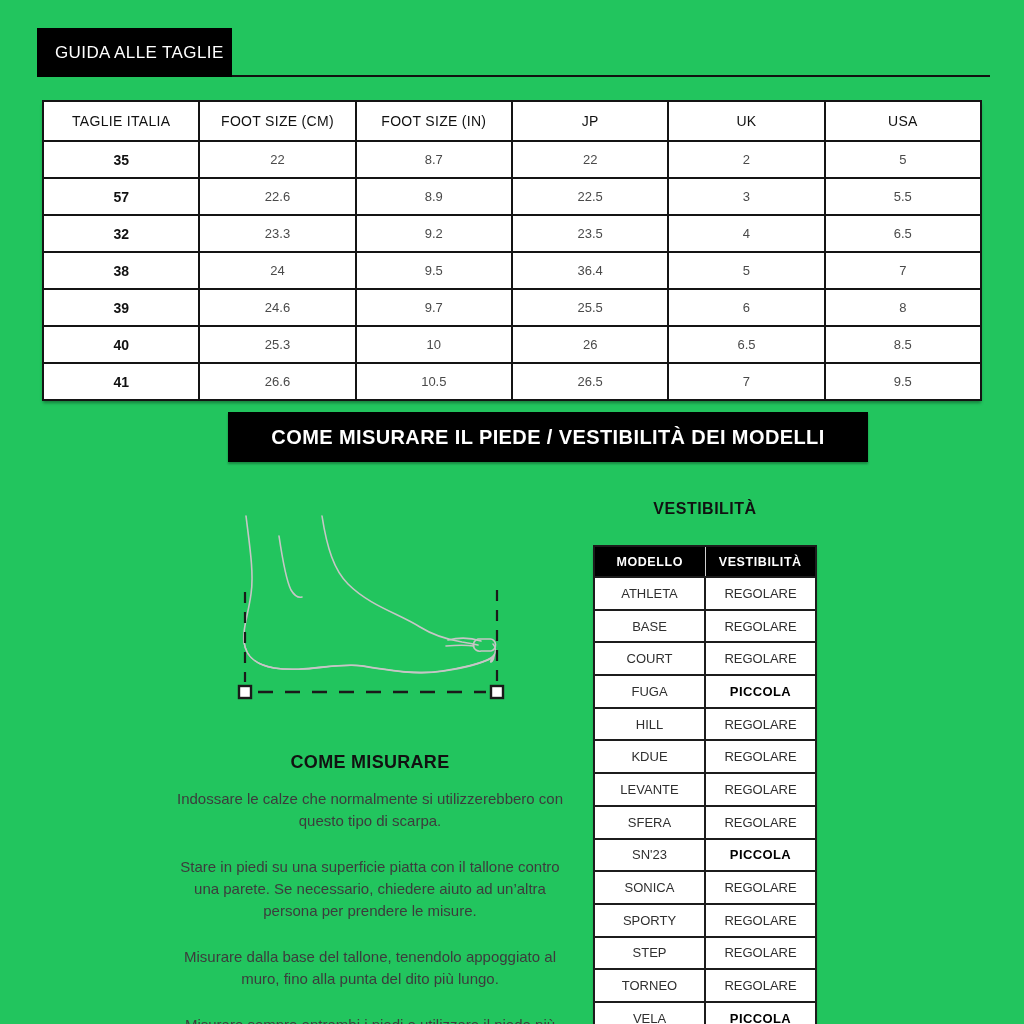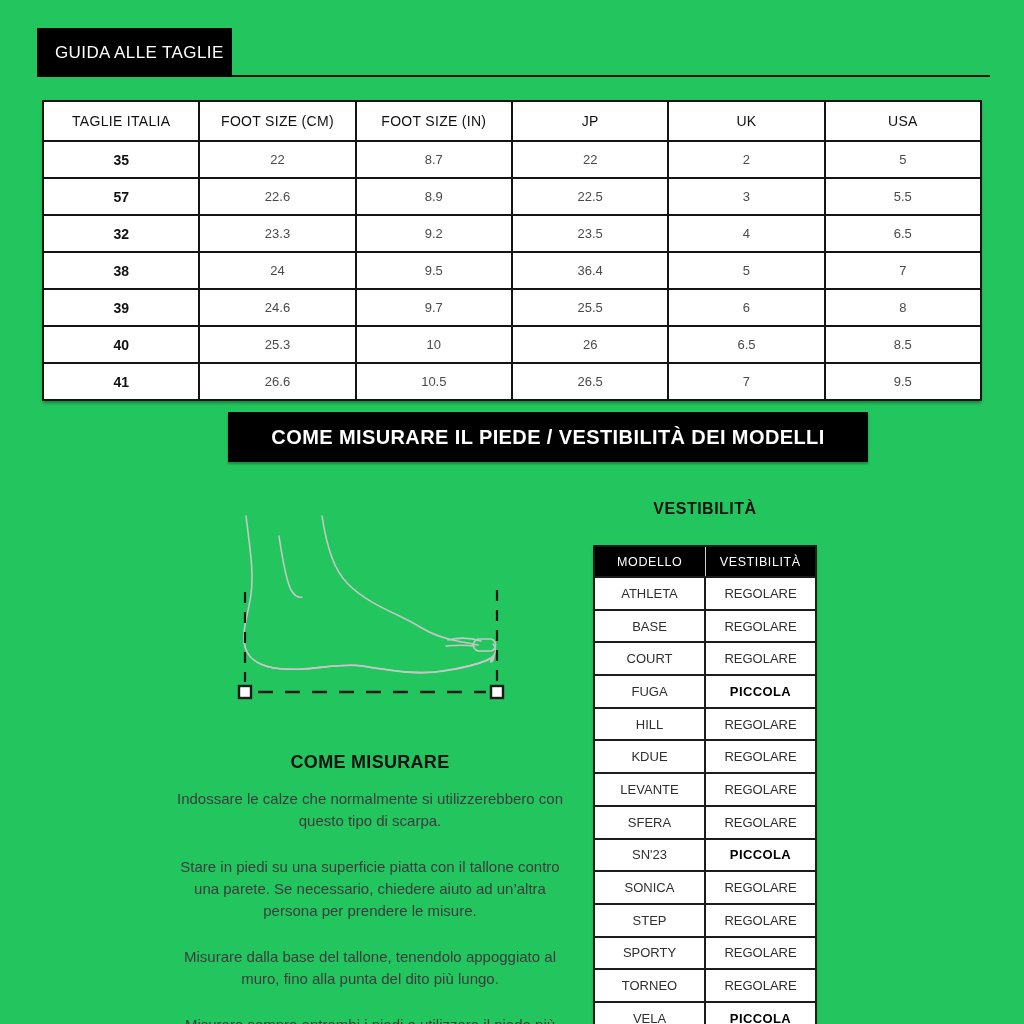--- a/index.html
+++ b/index.html
@@ -55,21 +55,21 @@
   .fit-title{
     position:absolute;left:593px;top:500px;width:224px;text-align:center;
     font-size:16px;font-weight:bold;color:#111;letter-spacing:.5px;
   }
   .fit-table{
     position:absolute;left:593px;top:545px;width:224px;border-collapse:collapse;
     table-layout:fixed;background:#fff;box-shadow:0 3px 3px -1px rgba(0,0,0,.35);
     border:2px solid #1c1c1c;
   }
   .fit-table th{
-    background:#000;color:#fff;height:27px;font-size:12.5px;font-weight:normal;
+    background:#000;color:#fff;height:27px;font-size:12.5px;font-weight:bold;
     letter-spacing:.6px;text-align:center;border-bottom:2px solid #1c1c1c;
   }
   .fit-table th + th{border-left:1px solid #cfcfcf;}
   .fit-table td{
     height:28.7px;font-size:13px;color:#2f2f2f;text-align:center;
     border-top:2px solid #1c1c1c;font-weight:normal;
   }
   .fit-table td + td{border-left:2px solid #1c1c1c;}
   .fit-table td.strong{font-weight:bold;color:#000;letter-spacing:.4px;}
 </style>
@@ -228,25 +228,25 @@
       </tr>
       <tr>
         <td>SN'23</td>
         <td class="strong">PICCOLA</td>
       </tr>
       <tr>
         <td>SONICA</td>
         <td>REGOLARE</td>
       </tr>
       <tr>
+        <td>SPORTY</td>
+        <td>REGOLARE</td>
+      </tr>
+      <tr>
         <td>STEP</td>
-        <td>REGOLARE</td>
-      </tr>
-      <tr>
-        <td>SPORTY</td>
         <td>REGOLARE</td>
       </tr>
       <tr>
         <td>TORNEO</td>
         <td>REGOLARE</td>
       </tr>
       <tr>
         <td>VELA</td>
         <td class="strong">PICCOLA</td>
       </tr>

